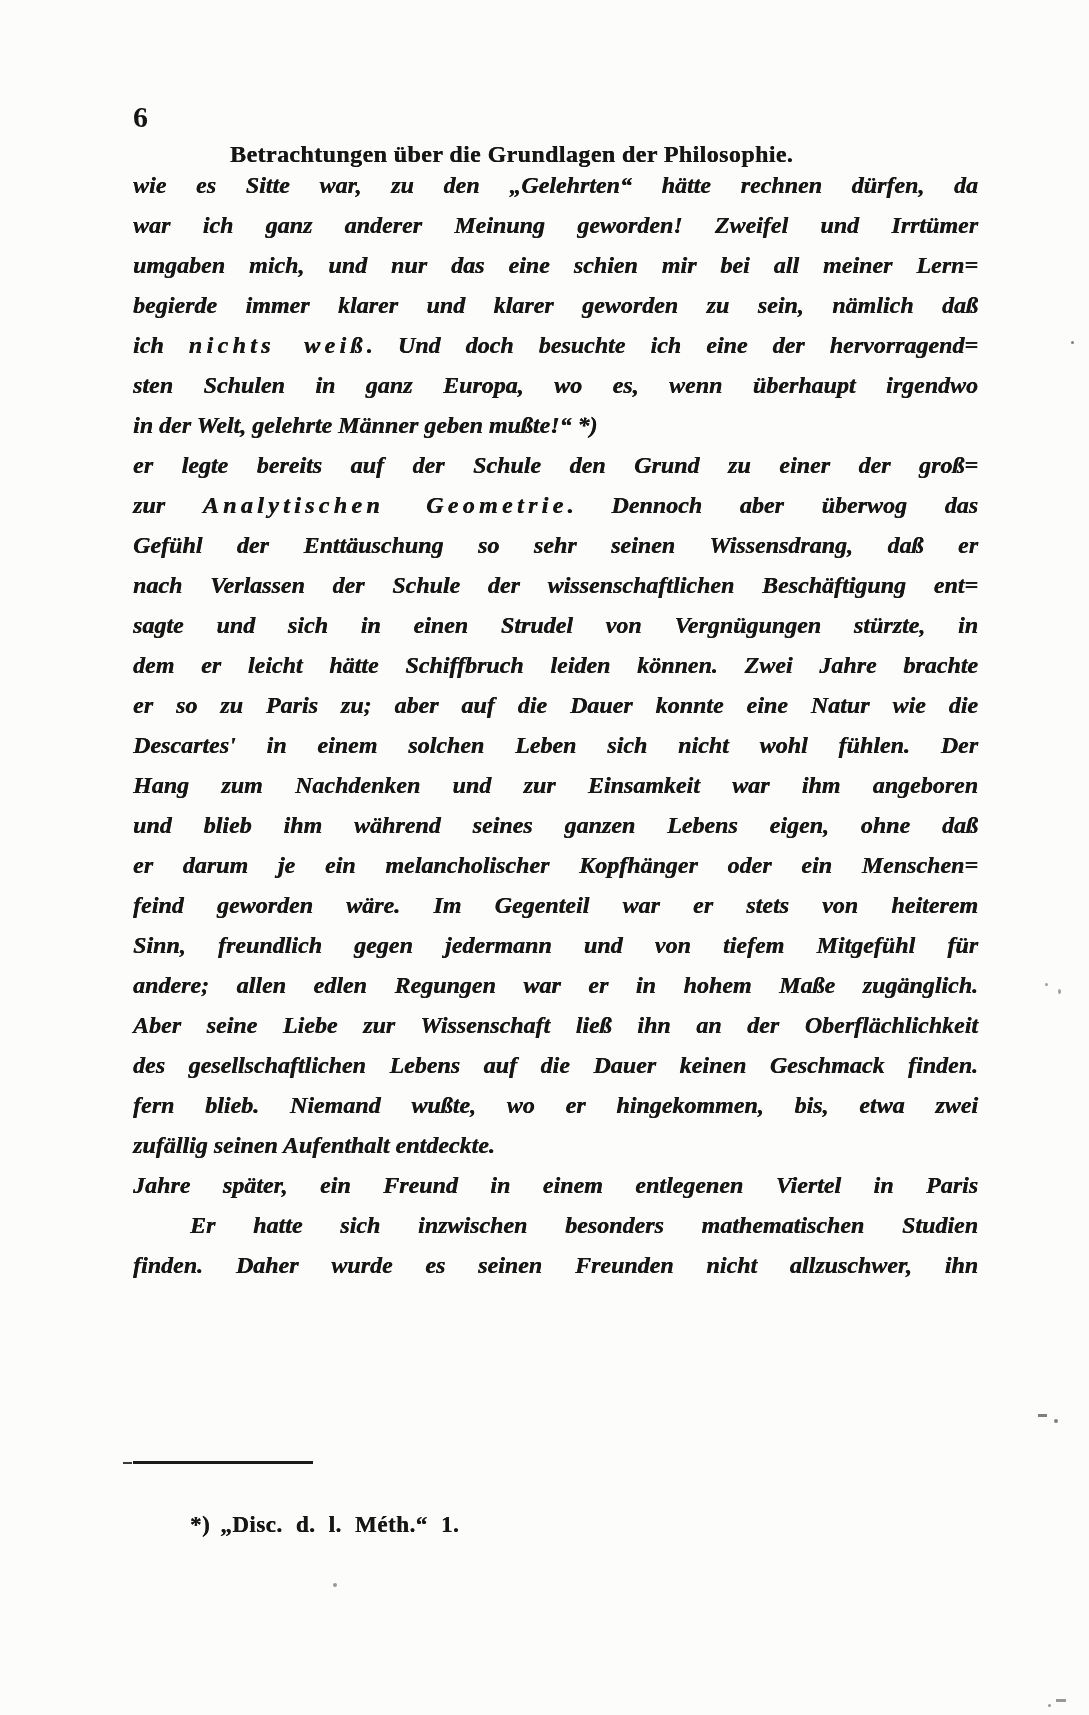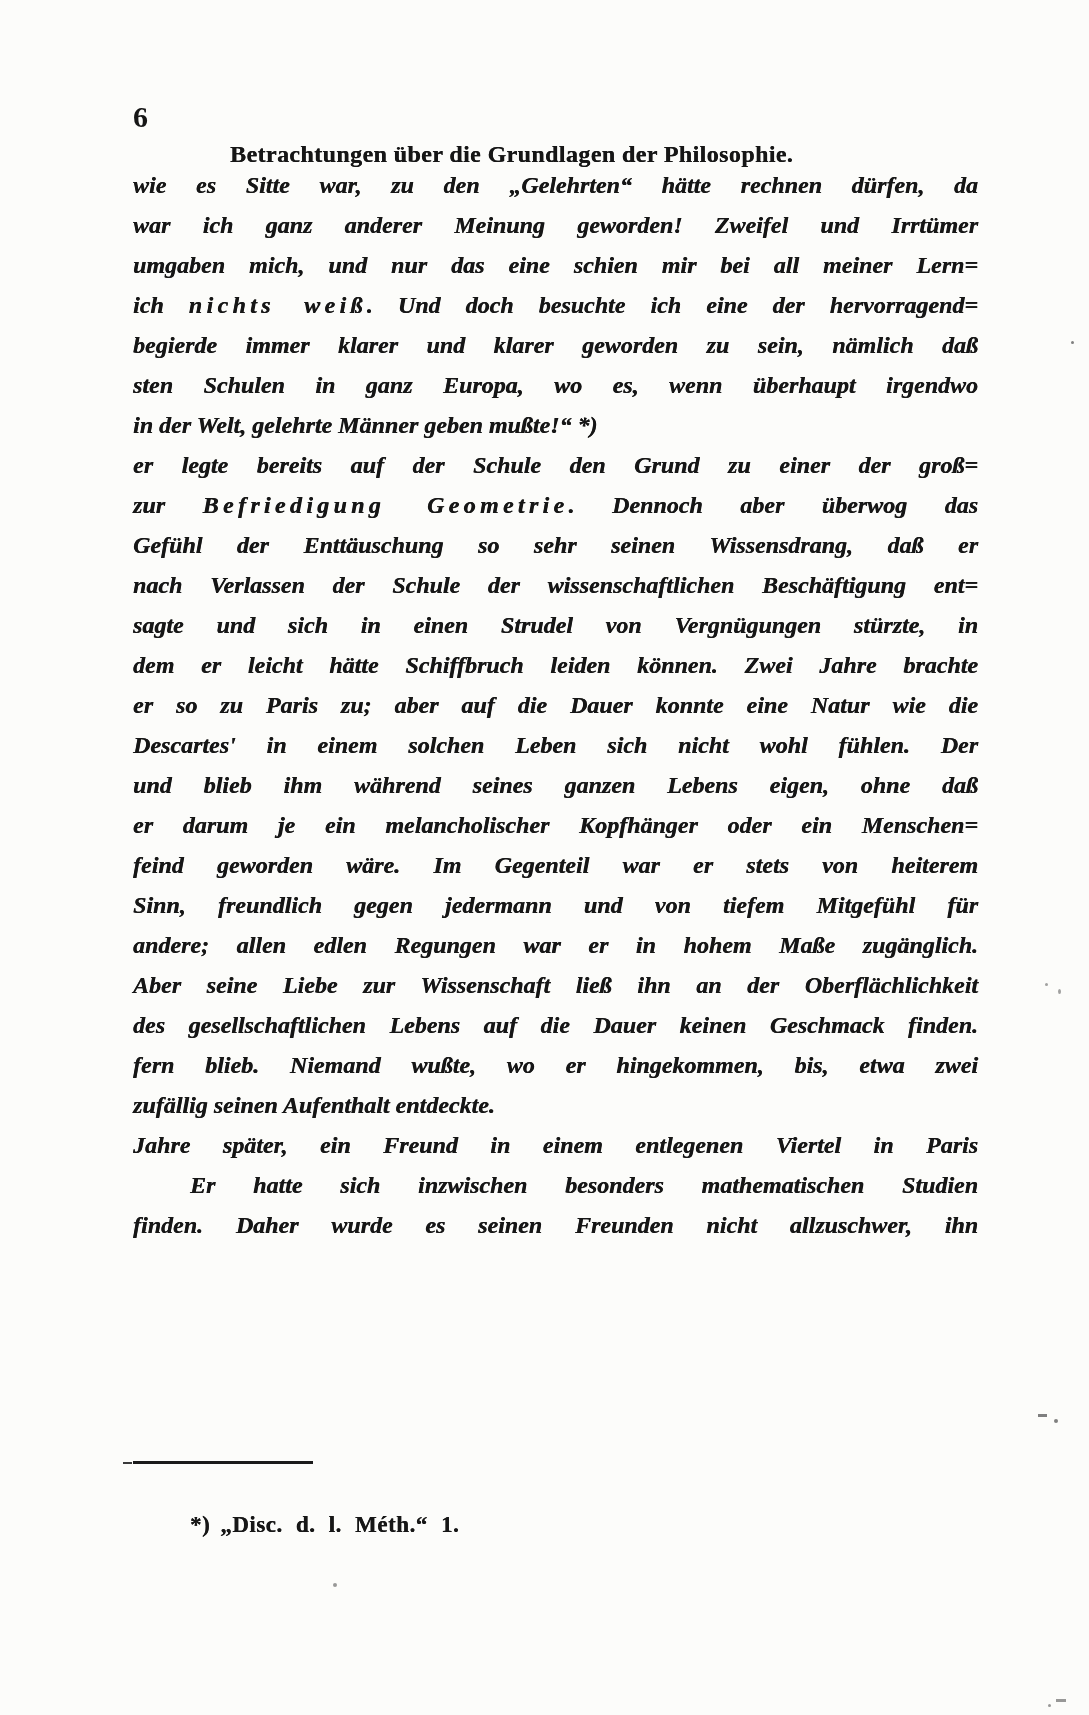--- a/index.html
+++ b/index.html
@@ -74,32 +74,33 @@
 
   <div class="header">
     <span class="pagenum">6</span>
     <span class="running-title">Betrachtungen über die Grundlagen der Philosophie.</span>
   </div>
 
   <div class="body-text">
       <div class="line"><span>wie es Sitte war, zu den „Gelehrten“ hätte rechnen dürfen, da</span></div>
       <div class="line"><span>war ich ganz anderer Meinung geworden! Zweifel und Irrtümer</span></div>
       <div class="line"><span>umgaben mich, und nur das eine schien mir bei all meiner Lern=</span></div>
+      <div class="line"><span>begierde immer klarer und klarer geworden zu sein, nämlich daß</span></div>
       <div class="line"><span>ich </span><span class="sperr">nichts weiß</span><span>. Und doch besuchte ich eine der hervorragend=</span></div>
-      <div class="line"><span>begierde immer klarer und klarer geworden zu sein, nämlich daß</span></div>
       <div class="line"><span>sten Schulen in ganz Europa, wo es, wenn überhaupt irgendwo</span></div>
       <div class="line para-end"><span>in der Welt, gelehrte Männer geben mußte!“ *)</span></div>
       <div class="line"><span>er legte bereits auf der Schule den Grund zu einer der groß=</span></div>
-      <div class="line"><span>zur </span><span class="sperr">Befriedigung Geometrie</span><span>. Dennoch aber überwog das</span></div>
+      <div class="line"><span>zur </span><span class="sperr">Analytischen Geometrie</span><span>. Dennoch aber überwog das</span></div>
       <div class="line"><span>Gefühl der Enttäuschung so sehr seinen Wissensdrang, daß er</span></div>
       <div class="line"><span>nach Verlassen der Schule der wissenschaftlichen Beschäftigung ent=</span></div>
       <div class="line"><span>sagte und sich in einen Strudel von Vergnügungen stürzte, in</span></div>
       <div class="line"><span>dem er leicht hätte Schiffbruch leiden können. Zwei Jahre brachte</span></div>
       <div class="line"><span>er so zu Paris zu; aber auf die Dauer konnte eine Natur wie die</span></div>
       <div class="line"><span>Descartes' in einem solchen Leben sich nicht wohl fühlen. Der</span></div>
+      <div class="line"><span>Hang zum Nachdenken und zur Einsamkeit war ihm angeboren</span></div>
       <div class="line"><span>und blieb ihm während seines ganzen Lebens eigen, ohne daß</span></div>
       <div class="line"><span>er darum je ein melancholischer Kopfhänger oder ein Menschen=</span></div>
       <div class="line"><span>feind geworden wäre. Im Gegenteil war er stets von heiterem</span></div>
       <div class="line"><span>Sinn, freundlich gegen jedermann und von tiefem Mitgefühl für</span></div>
       <div class="line"><span>andere; allen edlen Regungen war er in hohem Maße zugänglich.</span></div>
       <div class="line"><span>Aber seine Liebe zur Wissenschaft ließ ihn an der Oberflächlichkeit</span></div>
       <div class="line"><span>des gesellschaftlichen Lebens auf die Dauer keinen Geschmack finden.</span></div>
       <div class="line"><span>fern blieb. Niemand wußte, wo er hingekommen, bis, etwa zwei</span></div>
       <div class="line para-end"><span>zufällig seinen Aufenthalt entdeckte.</span></div>
       <div class="line"><span>Jahre später, ein Freund in einem entlegenen Viertel in Paris</span></div>

